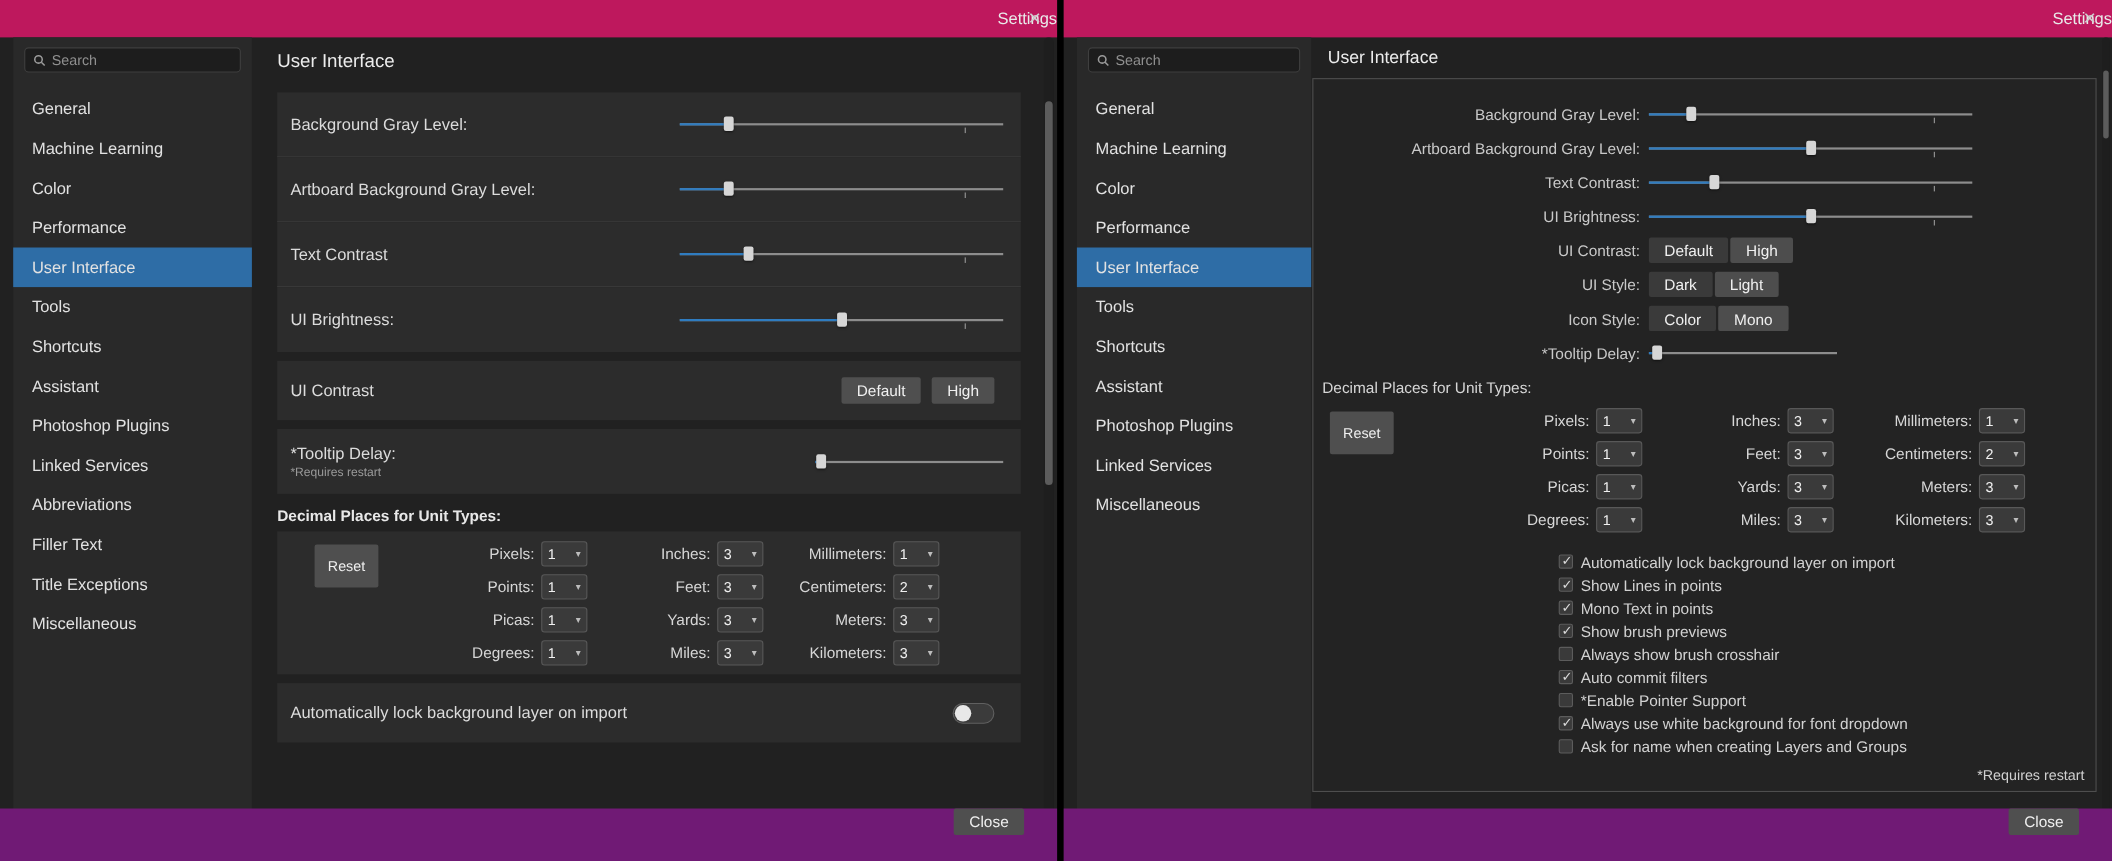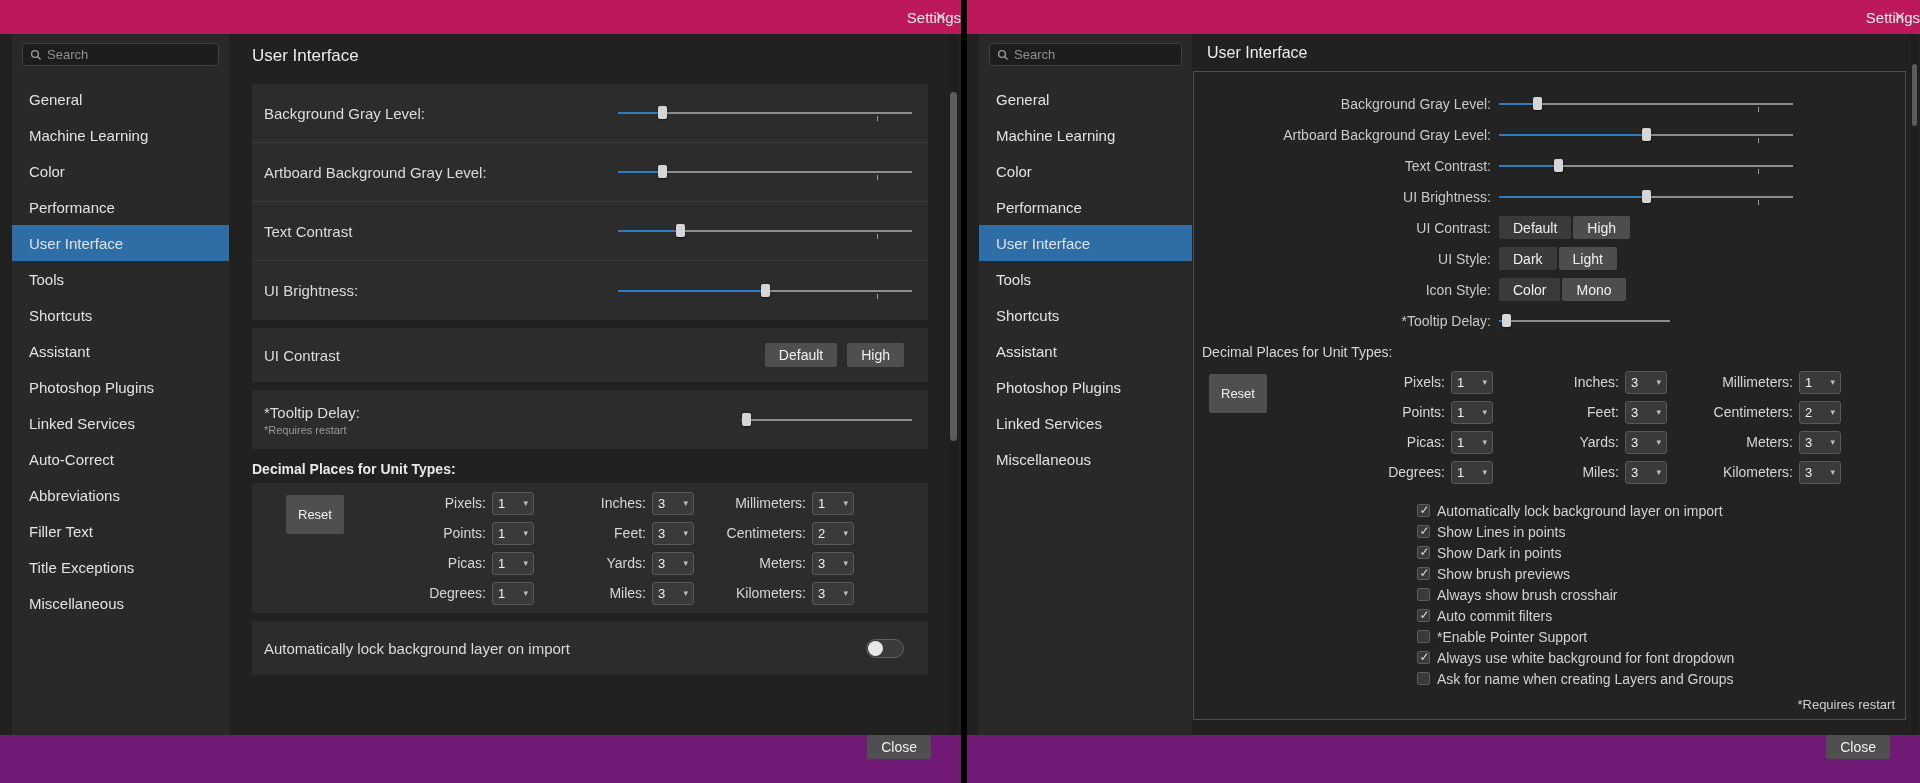--- a/index.html
+++ b/index.html
@@ -168,23 +168,20 @@
           </div>
 
           <div class="nav-item">
             <span>Photoshop Plugins</span>
           </div>
 
           <div class="nav-item">
             <span>Linked Services</span>
           </div>
 
-          <div class="nav-item">
-            <span>Auto-Correct</span>
-          </div>
 
           <div class="nav-item">
             <span>Abbreviations</span>
           </div>
 
           <div class="nav-item">
             <span>Filler Text</span>
           </div>
 
           <div class="nav-item">
@@ -649,21 +646,21 @@
               <span>Automatically lock background layer on import</span>
             </div>
 
             <div class="check-row">
               <div class="checkbox checked"></div>
               <span>Show Lines in points</span>
             </div>
 
             <div class="check-row">
               <div class="checkbox checked"></div>
-              <span>Show Dark in points</span>
+              <span>Mono Text in points</span>
             </div>
 
             <div class="check-row">
               <div class="checkbox checked"></div>
               <span>Show brush previews</span>
             </div>
 
             <div class="check-row">
               <div class="checkbox"></div>
               <span>Always show brush crosshair</span>

